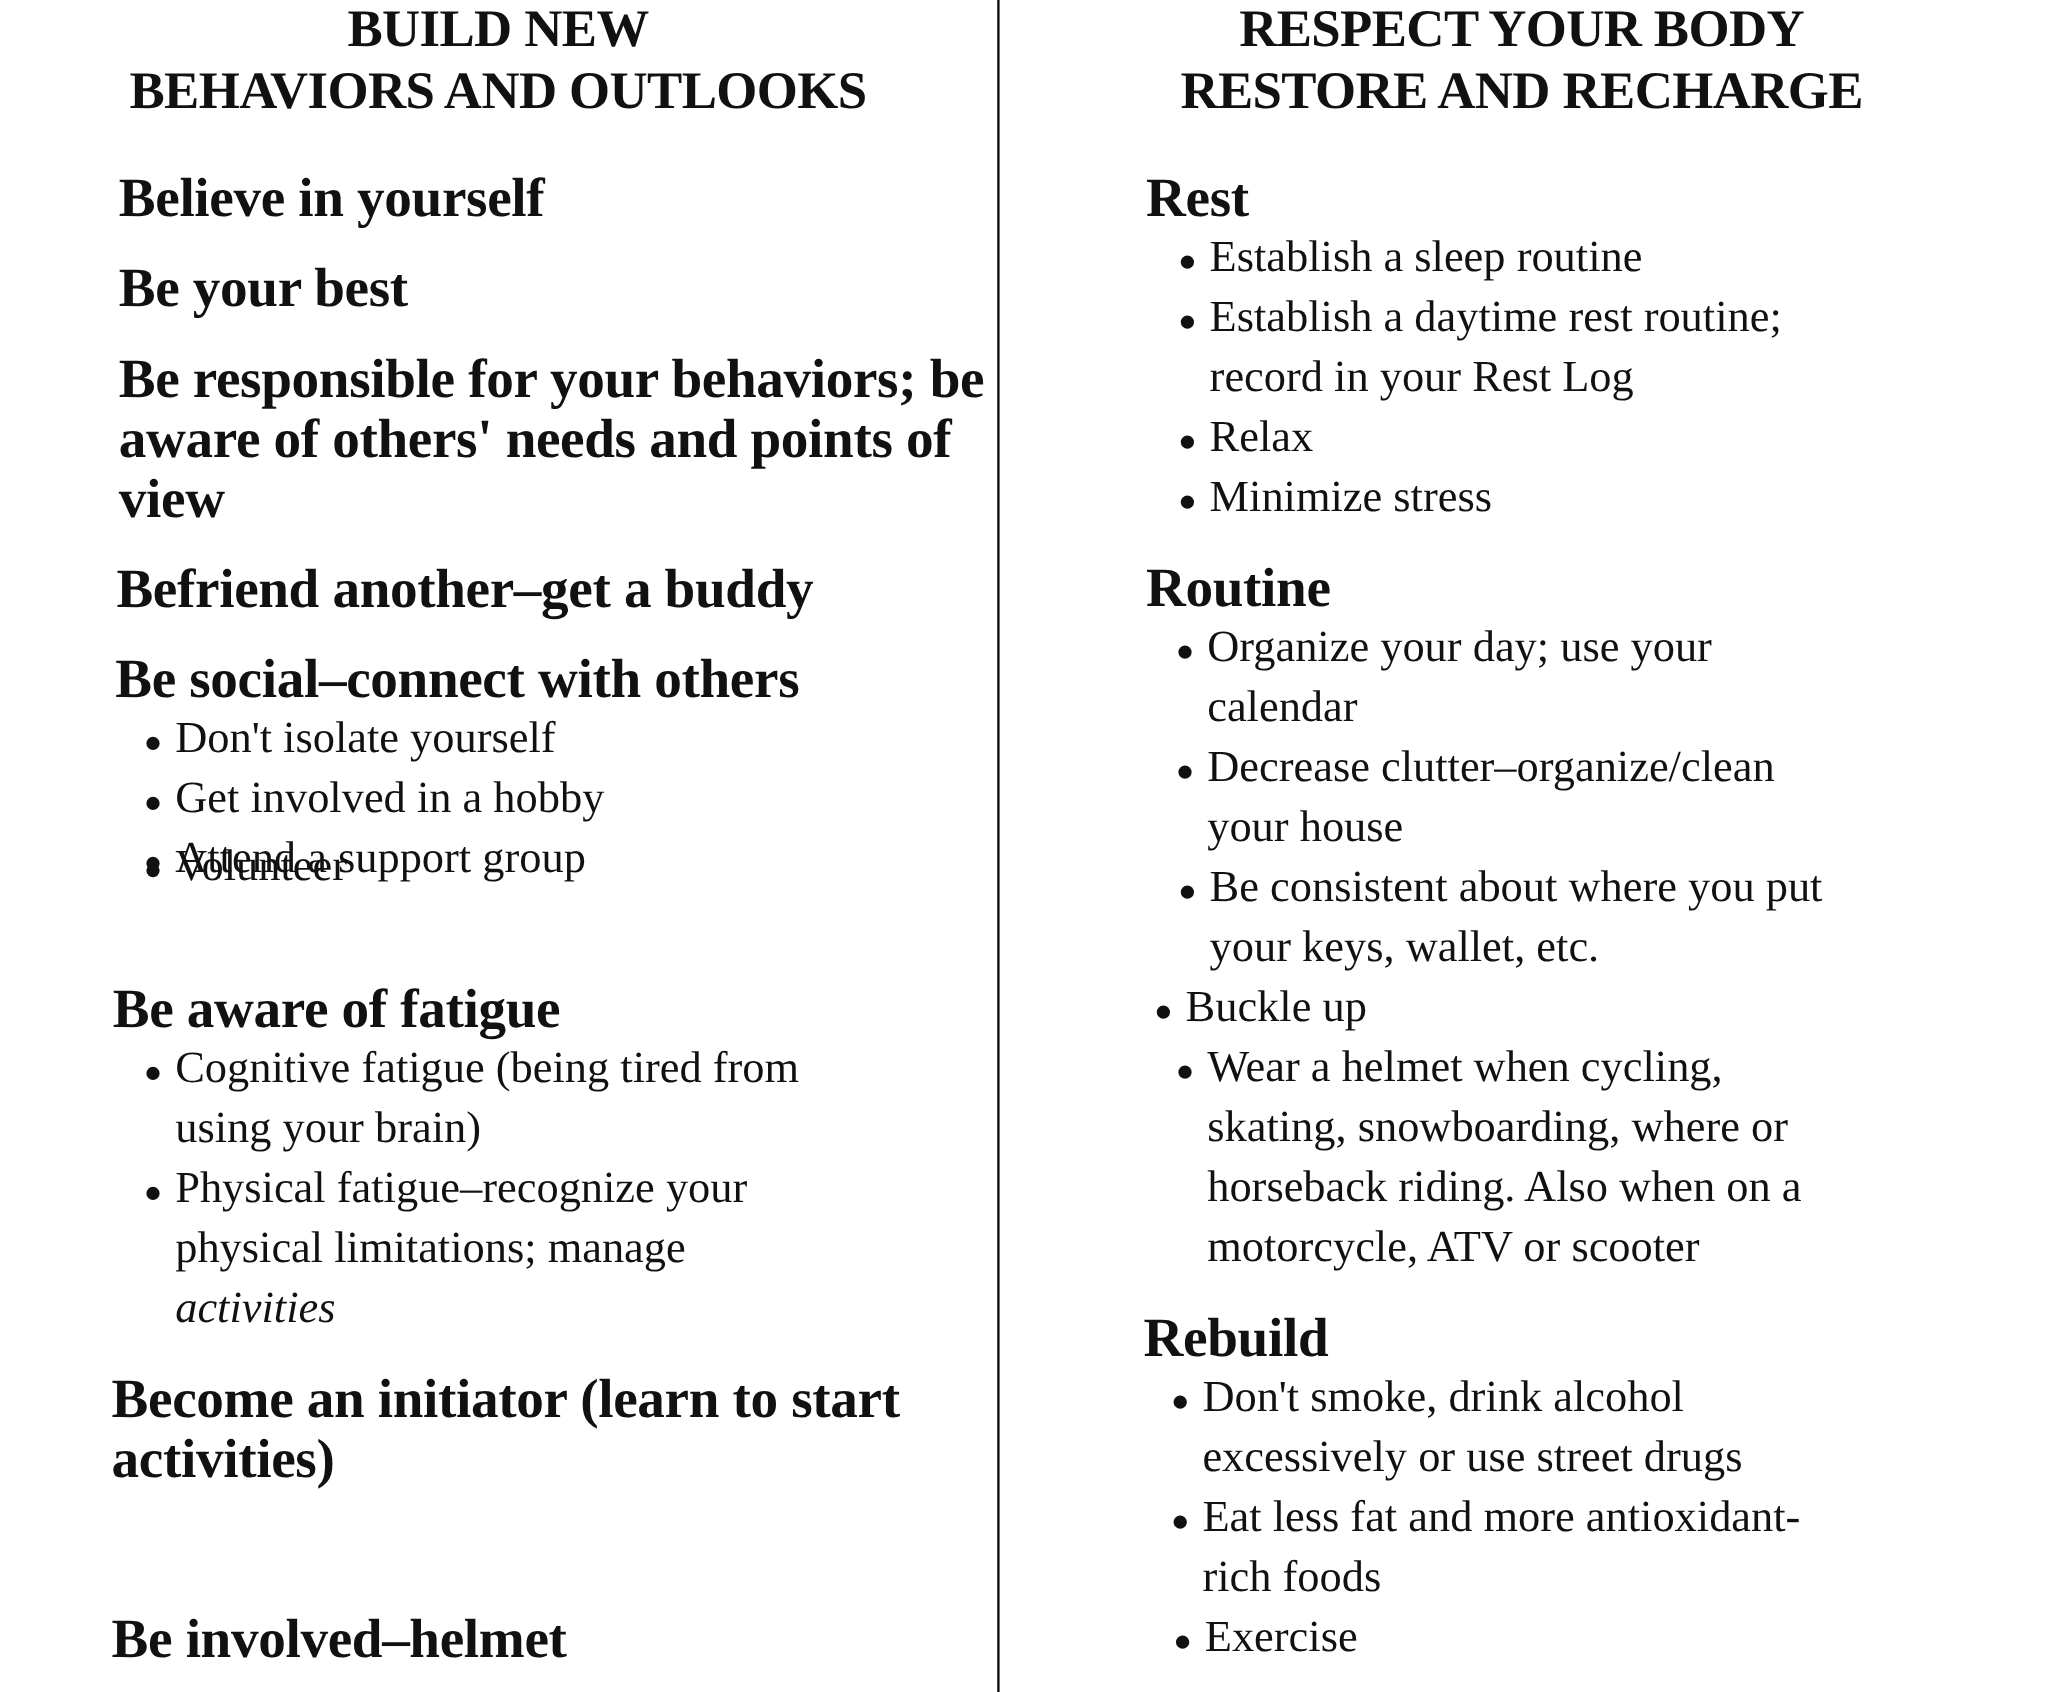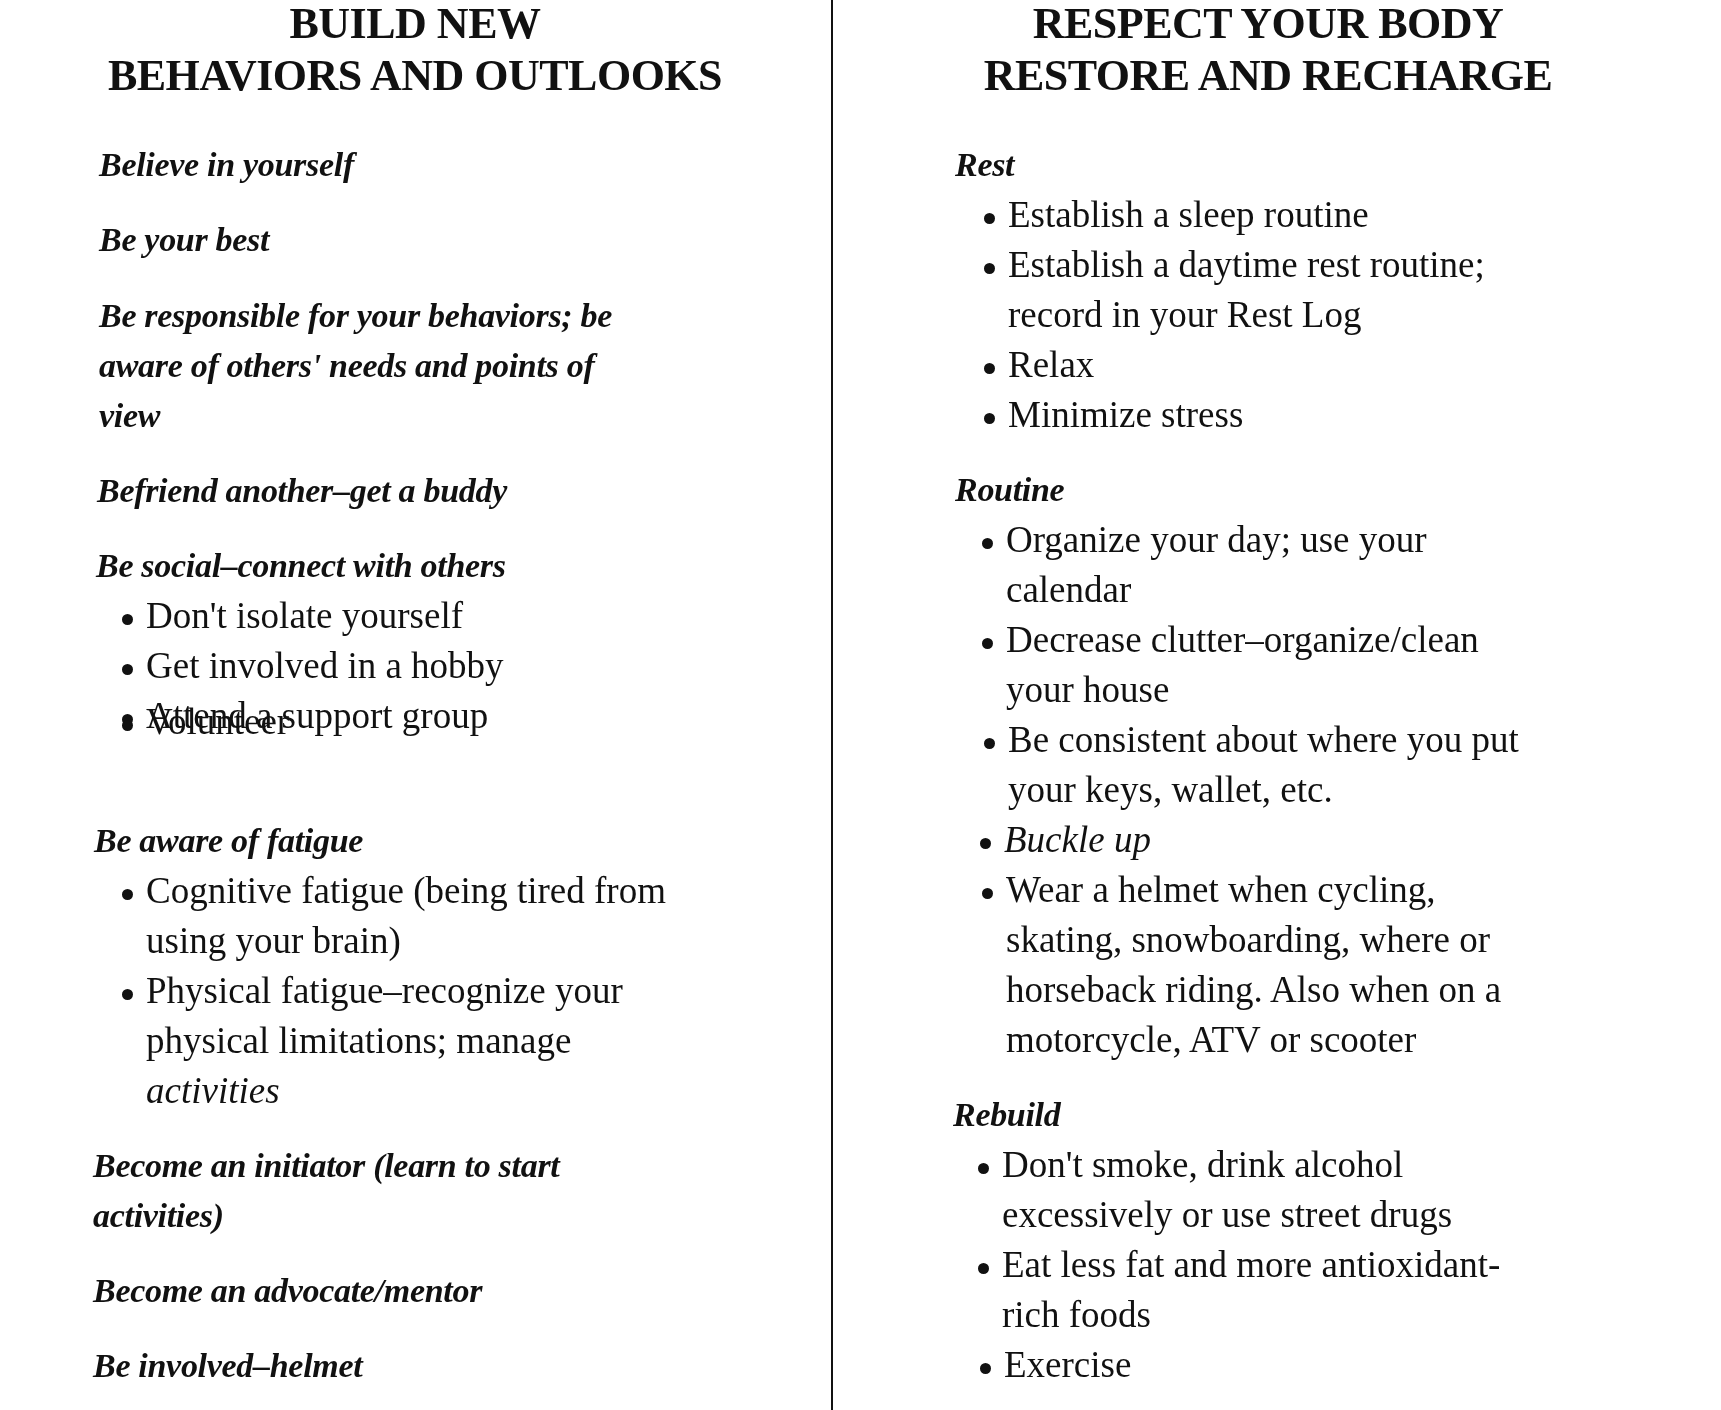--- a/index.html
+++ b/index.html
@@ -49,25 +49,24 @@
       white-space: nowrap;
     }
     .col-left .col-title { left: 0; width: 830px; }
     .col-right .col-title { left: 0; width: 868px; }
     .col-title span { display: block; }
 
     .item-head {
       position: absolute;
       margin: 0;
       font-weight: bold;
-      font-size: 34px;
+      font-size: 46px;
       line-height: 50px;
       white-space: nowrap;
       letter-spacing: -0.3px;
-      font-style: italic;
     }
     .bullet {
       position: absolute;
       margin: 0;
       font-size: 37px;
       line-height: 50px;
       white-space: nowrap;
     }
     .bullet .dot {
       position: absolute;
@@ -142,23 +141,20 @@
       <span class="line">Physical fatigue–recognize your</span>
       <span class="line">physical limitations; manage</span>
       <span class="line" style="font-style:italic">activities</span>
     </div>
 
     <p class="item-head" style="left:93px; top:1141px;">
       <span style="display:block">Become an initiator (learn to start</span>
       <span style="display:block">activities)</span>
     </p>
 
-    <p class="item-head" style="left:93px; top:1266px;">
-      <span>Become an advocate/mentor</span>
-    </p>
 
     <p class="item-head" style="left:93px; top:1341px;">
       <span>Be involved–helmet</span>
     </p>
   </div>
 
   <div class="divider"></div>
 
   <div class="col col-right">
     <h1 class="col-title">
@@ -198,21 +194,21 @@
     <div class="bullet" style="left:172px; top:615px;">
       <span class="dot"></span>
       <span class="line">Decrease clutter–organize/clean</span>
       <span class="line">your house</span>
     </div>
     <div class="bullet" style="left:174px; top:715px;">
       <span class="dot"></span>
       <span class="line">Be consistent about where you put</span>
       <span class="line">your keys, wallet, etc.</span>
     </div>
-    <div class="bullet" style="left:170px; top:815px;font-style:italic;">
+    <div class="bullet" style="left:154px; top:815px;">
       <span class="dot"></span>
       <span class="line">Buckle up</span>
     </div>
     <div class="bullet" style="left:172px; top:865px;">
       <span class="dot"></span>
       <span class="line">Wear a helmet when cycling,</span>
       <span class="line">skating, snowboarding, where or</span>
       <span class="line">horseback riding. Also when on a</span>
       <span class="line">motorcycle, ATV or scooter</span>
     </div>

